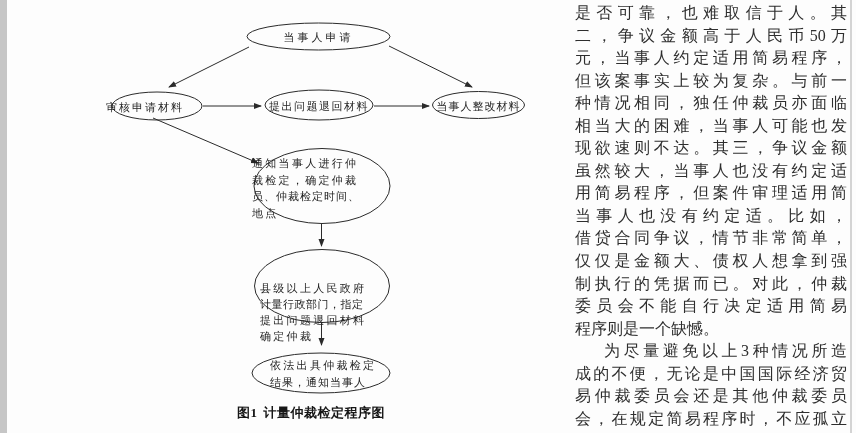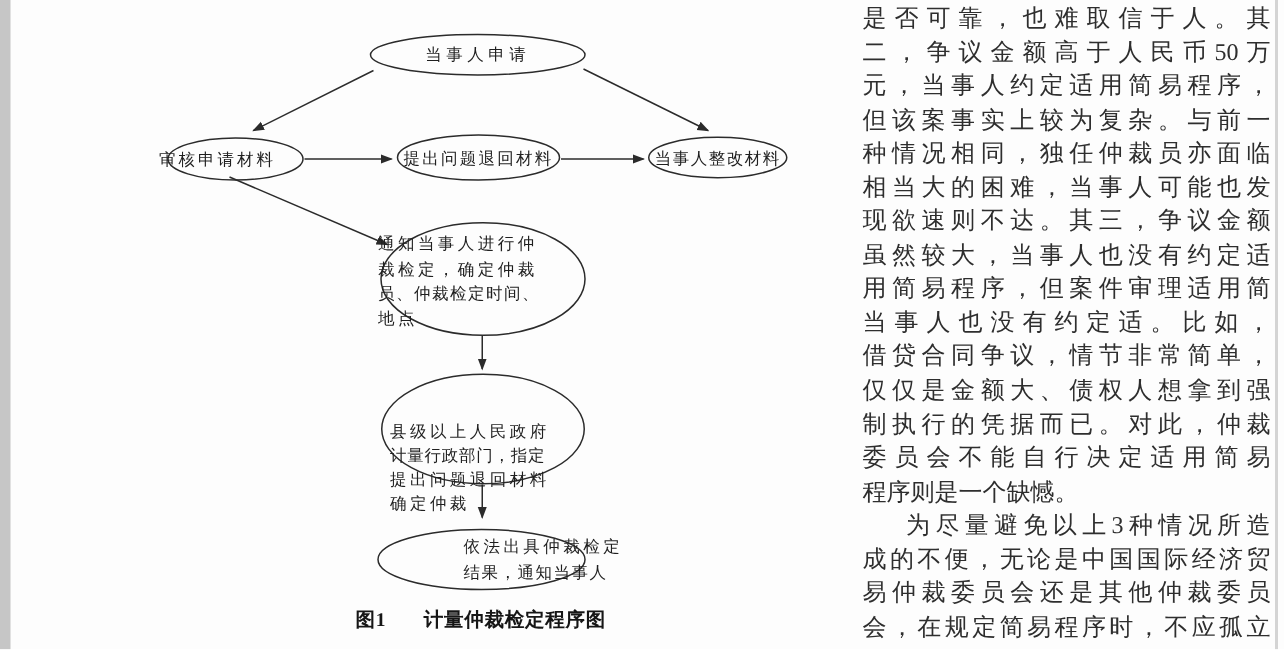--- a/index.html
+++ b/index.html
@@ -44,21 +44,21 @@
     letter-spacing: 2.3px;
     white-space: nowrap;
   }
   .nl-notify .nline { line-height: 16.5px; }
   .nl-govt  .nline { line-height: 16px; }
   .nl-result .nline { line-height: 17px; }
   .fig-caption {
     position: absolute;
     left: 237px; top: 404px;
     display: flex;
-    gap: 25px;
+    gap: 6px;
     font-size: 13px;
     font-weight: bold;
     color: #161616;
     letter-spacing: 0.5px;
     white-space: nowrap;
   }
   .article {
     position: absolute;
     left: 543px; top: 2px;
     width: 304px;
@@ -124,21 +124,21 @@
     <div class="nline">地点</div>
   </div>
 
   <div class="node-multiline nl-govt" style="left:260px; top:257px;margin-top:23px;">
     <div class="nline">县级以上人民政府</div>
     <div class="nline" style="letter-spacing:0.5px;">计量行政部门，指定</div>
     <div class="nline">提出问题退回材料</div>
     <div class="nline">确定仲裁</div>
   </div>
 
-  <div class="node-multiline nl-result" style="left:270px; top:357px;margin-left:39px;">
+  <div class="node-multiline nl-result" style="left:270px; top:357px;">
     <div class="nline">依法出具仲裁检定</div>
     <div class="nline" style="letter-spacing:1px;">结果，通知当事人</div>
   </div>
 
   <div class="fig-caption">
     <span>图1</span>
     <span>计量仲裁检定程序图</span>
   </div>
 
   <div class="article">

